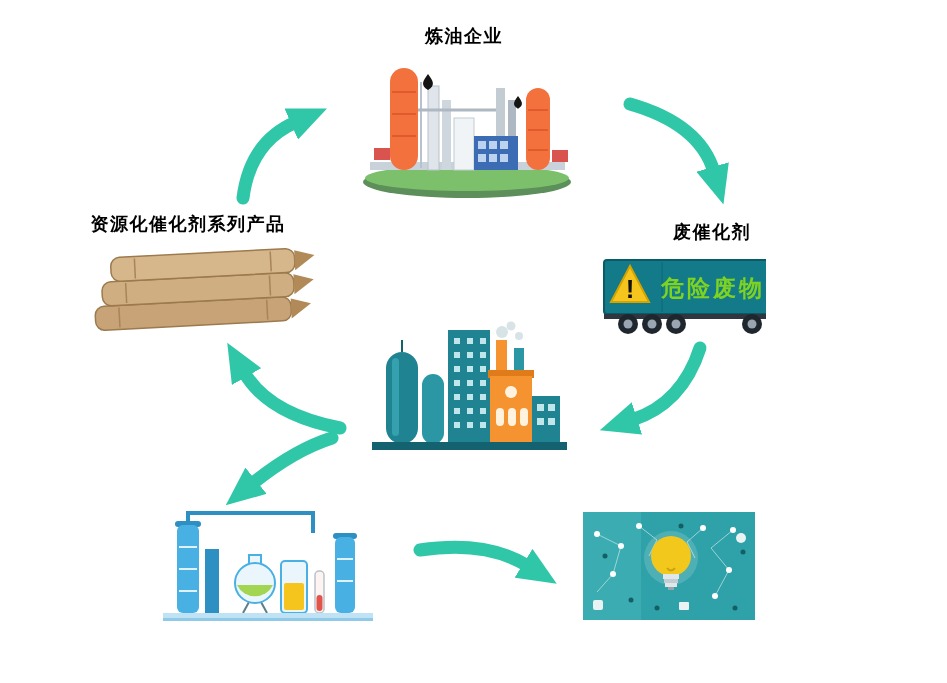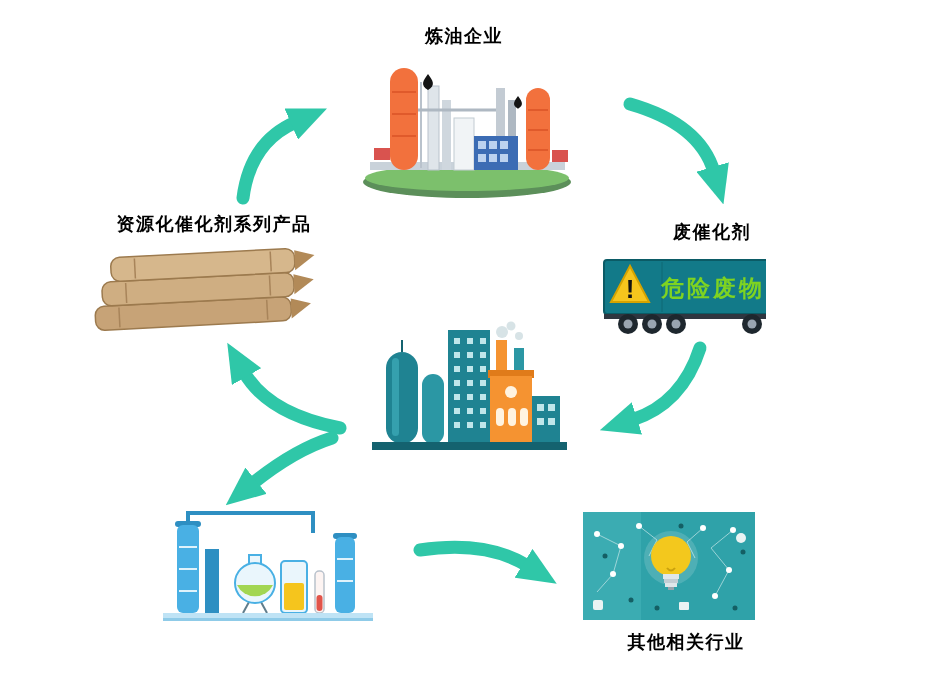--- a/index.html
+++ b/index.html
@@ -8,21 +8,21 @@
   .arrows-layer{position:absolute;left:0;top:0;width:947px;height:683px;pointer-events:none;}
   .node-label{
     position:absolute;transform:translateX(-50%);
     font-weight:bold;font-size:18px;color:#000;
     letter-spacing:1.5px;white-space:nowrap;
     font-family:"Liberation Serif","DejaVu Serif",serif;
   }
   #label-refinery{left:464px;top:24px;}
   #label-spent{left:712px;top:220px;}
   #label-util{left:455px;top:465px;}
-  #label-products{left:214px;top:212px;text-align:center;}
+  #label-products{left:188px;top:212px;text-align:center;}
   #label-basic{left:272px;top:634px;}
   #label-other{left:686px;top:630px;}
   .illus{position:absolute;}
   #refinery-illus{left:350px;top:52px;width:235px;height:150px;}
   #truck-illus{left:602px;top:252px;width:250px;height:90px;}
   #factory-illus{left:372px;top:312px;width:195px;height:145px;}
   #bags-illus{left:88px;top:243px;width:230px;height:90px;}
   #chem-illus{left:163px;top:503px;width:210px;height:122px;}
   #other-illus{left:583px;top:512px;width:172px;height:108px;}
 </style>
@@ -41,21 +41,20 @@
     <path d="M 630 104 Q 700 124 714 172" fill="none" stroke="#2fc7a8" stroke-width="13" stroke-linecap="round" marker-end="url(#ah)"></path>
     <path d="M 700 348 Q 682 404 632 420" fill="none" stroke="#2fc7a8" stroke-width="13" stroke-linecap="round" marker-end="url(#ah)"></path>
     <path d="M 340 428 Q 268 414 244 372" fill="none" stroke="#2fc7a8" stroke-width="13" stroke-linecap="round" marker-end="url(#ah)"></path>
     <path d="M 332 438 Q 294 450 252 484" fill="none" stroke="#2fc7a8" stroke-width="13" stroke-linecap="round" marker-end="url(#ah)"></path>
     <path d="M 420 550 Q 486 540 528 566" fill="none" stroke="#2fc7a8" stroke-width="13" stroke-linecap="round" marker-end="url(#ah)"></path>
   </svg>
 
   <div class="node-label" id="label-refinery">炼油企业</div>
   <div class="node-label" id="label-spent">废催化剂</div>
   <div class="node-label" id="label-products">资源化催化剂系列产品</div>
-  <div class="node-label" id="label-other">其他相关行业</div>
 
   <div class="illus" id="refinery-illus">
     <svg width="235" height="150" viewBox="0 0 235 150">
       <ellipse cx="117" cy="130" rx="104" ry="16" fill="#5c8f5a"></ellipse>
       <ellipse cx="117" cy="126" rx="102" ry="13" fill="#7cc06c"></ellipse>
       <rect x="20" y="110" width="195" height="8" fill="#c9d2da"></rect>
       <g>
         <rect x="40" y="16" width="28" height="102" rx="14" fill="#f2713d"></rect>
         <line x1="42" y1="40" x2="66" y2="40" stroke="#e05a2b" stroke-width="2"></line>
         <line x1="42" y1="62" x2="66" y2="62" stroke="#e05a2b" stroke-width="2"></line>

